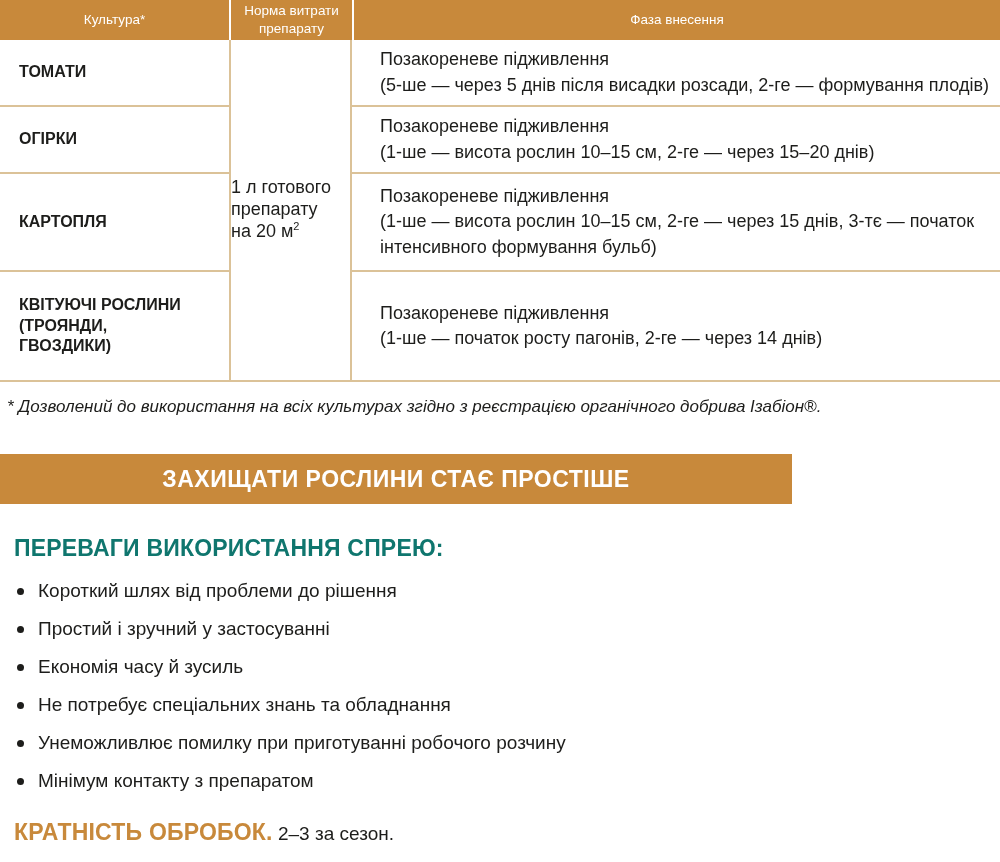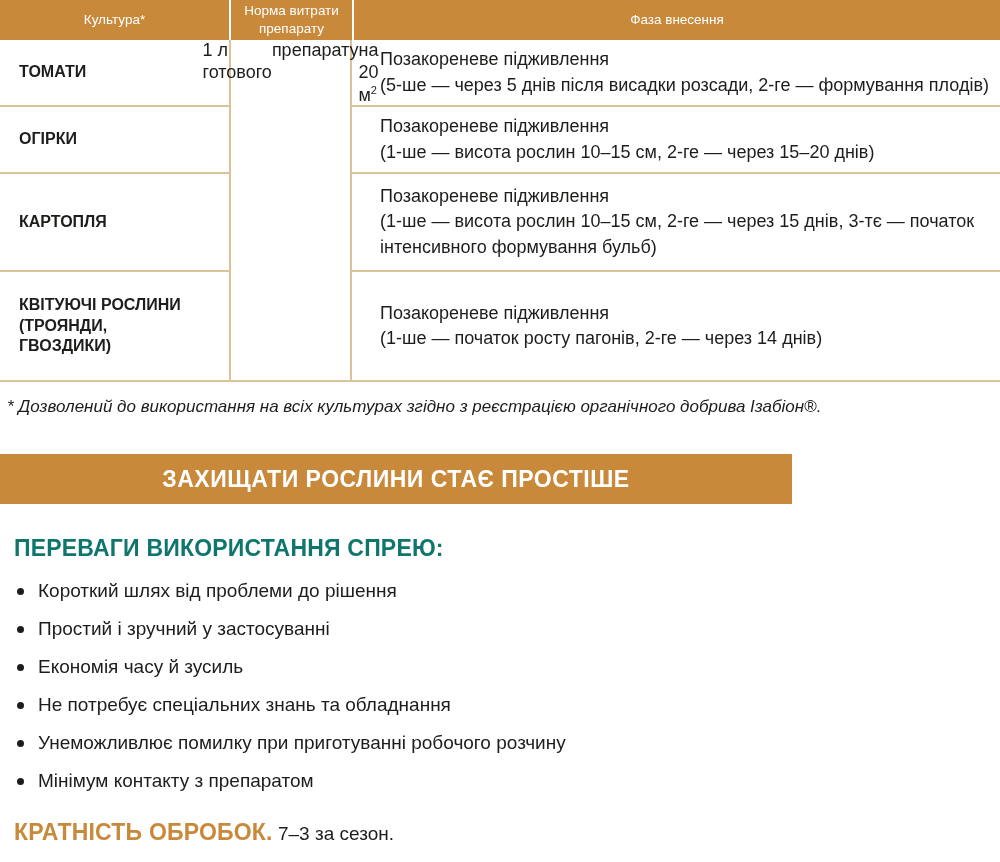--- a/index.html
+++ b/index.html
@@ -32,21 +32,21 @@
     padding-left: 19px; padding-right: 6px;
     font-weight: bold; font-size: 16px; line-height: 1.28;
     border-bottom: 2px solid #DBC298;
     white-space: pre-line;
   }
   .cell-rate {
     grid-column: 2; grid-row: 2 / span 4;
     border-left: 2px solid #DBC298;
     border-right: 2px solid #DBC298;
     border-bottom: 2px solid #DBC298;
-    display: flex; flex-direction: row; justify-content: center;
+    display: flex; flex-direction: column; justify-content: center;
     font-size: 18px; line-height: 1.22;
   }
   .cell-rate sup { font-size: 11px; }
   .cell-phase {
     grid-column: 3;
     display: flex; flex-direction: column; justify-content: center;
     padding-left: 28px; padding-right: 8px;
     font-size: 18px; line-height: 1.4;
     border-bottom: 2px solid #DBC298;
   }
@@ -150,16 +150,16 @@
     <li>Короткий шлях від проблеми до рішення</li>
     <li>Простий і зручний у застосуванні</li>
     <li>Економія часу й зусиль</li>
     <li>Не потребує спеціальних знань та обладнання</li>
     <li>Унеможливлює помилку при приготуванні робочого розчину</li>
     <li>Мінімум контакту з препаратом</li>
   </ul>
 
   <div class="frequency">
     <span class="freq-label">КРАТНІСТЬ ОБРОБОК.</span>
-    <span class="freq-value">7–3 за сезон.</span>
+    <span class="freq-value">2–3 за сезон.</span>
   </div>
 
 </div>
 
 </body></html>

